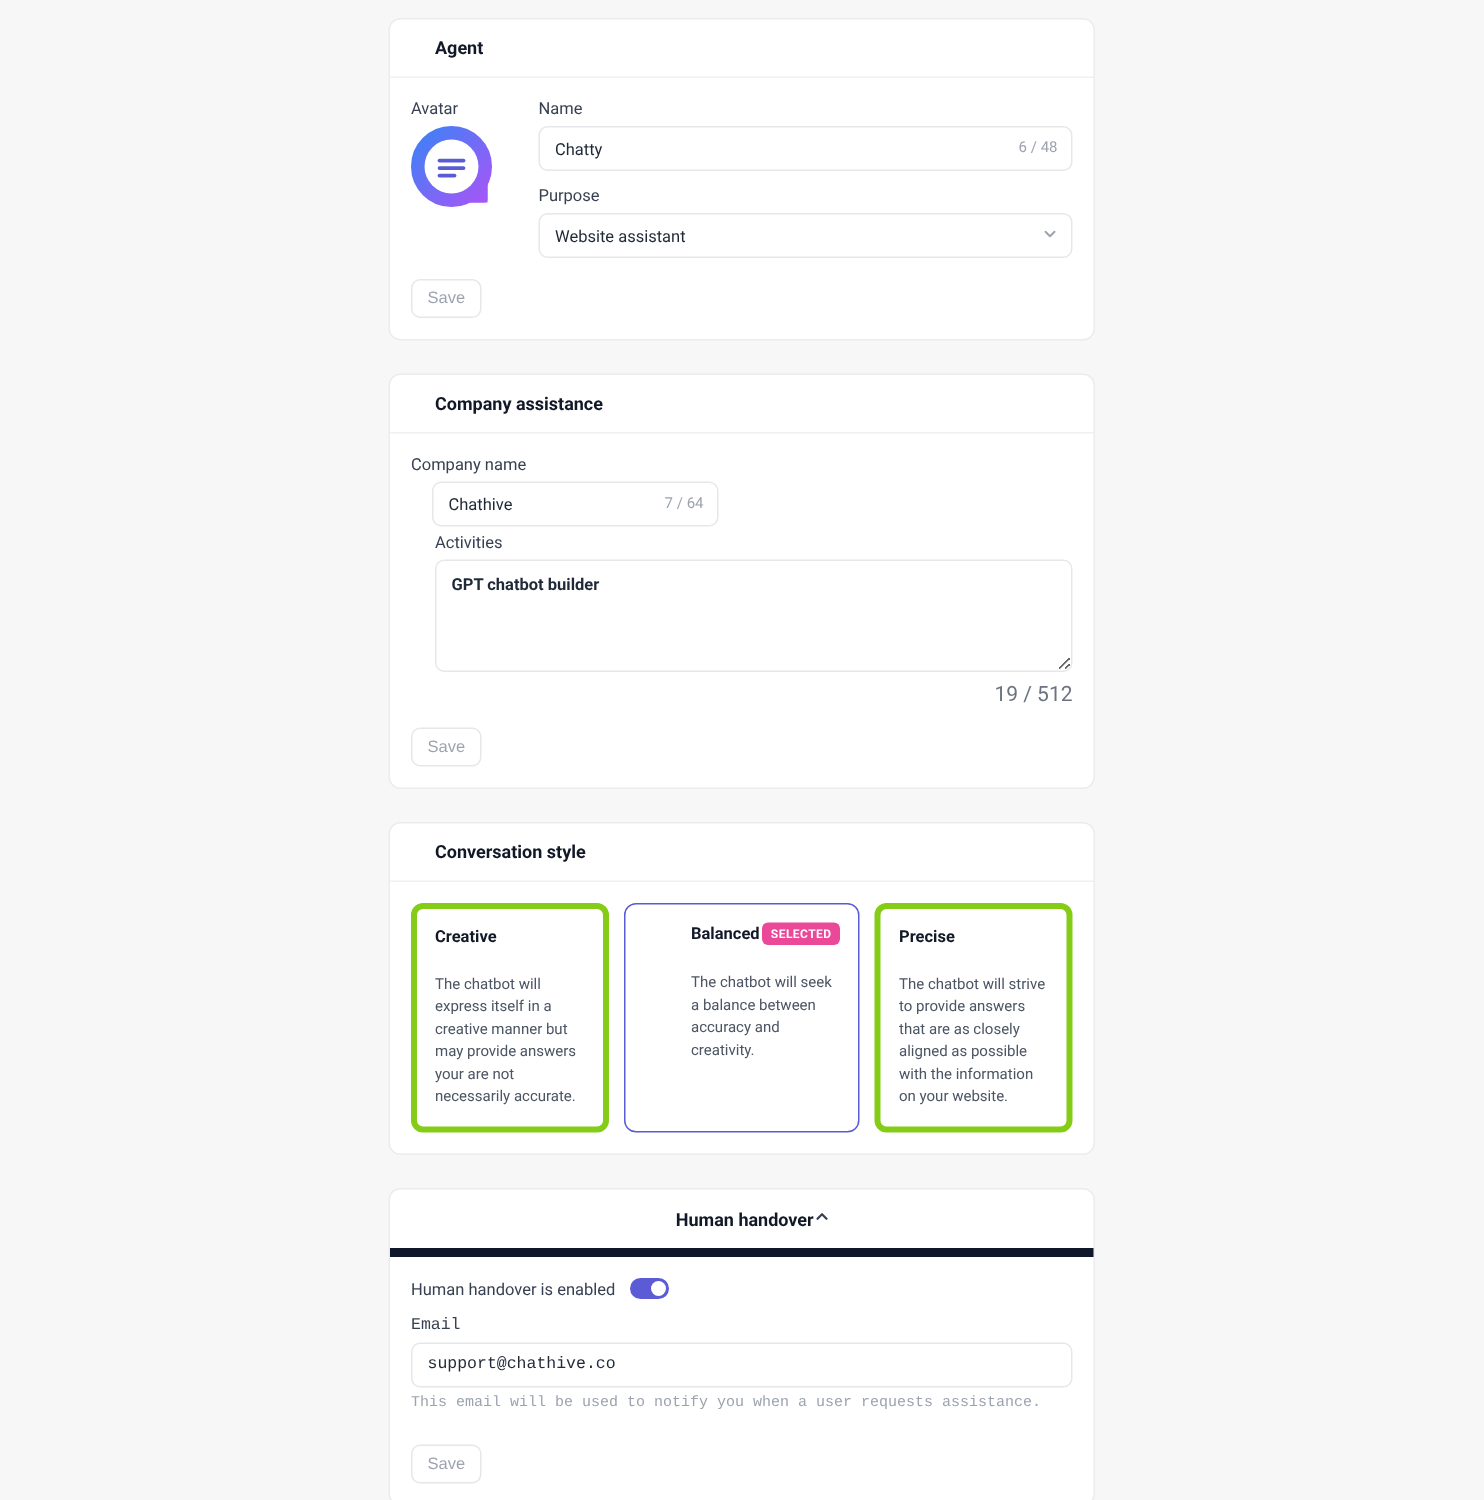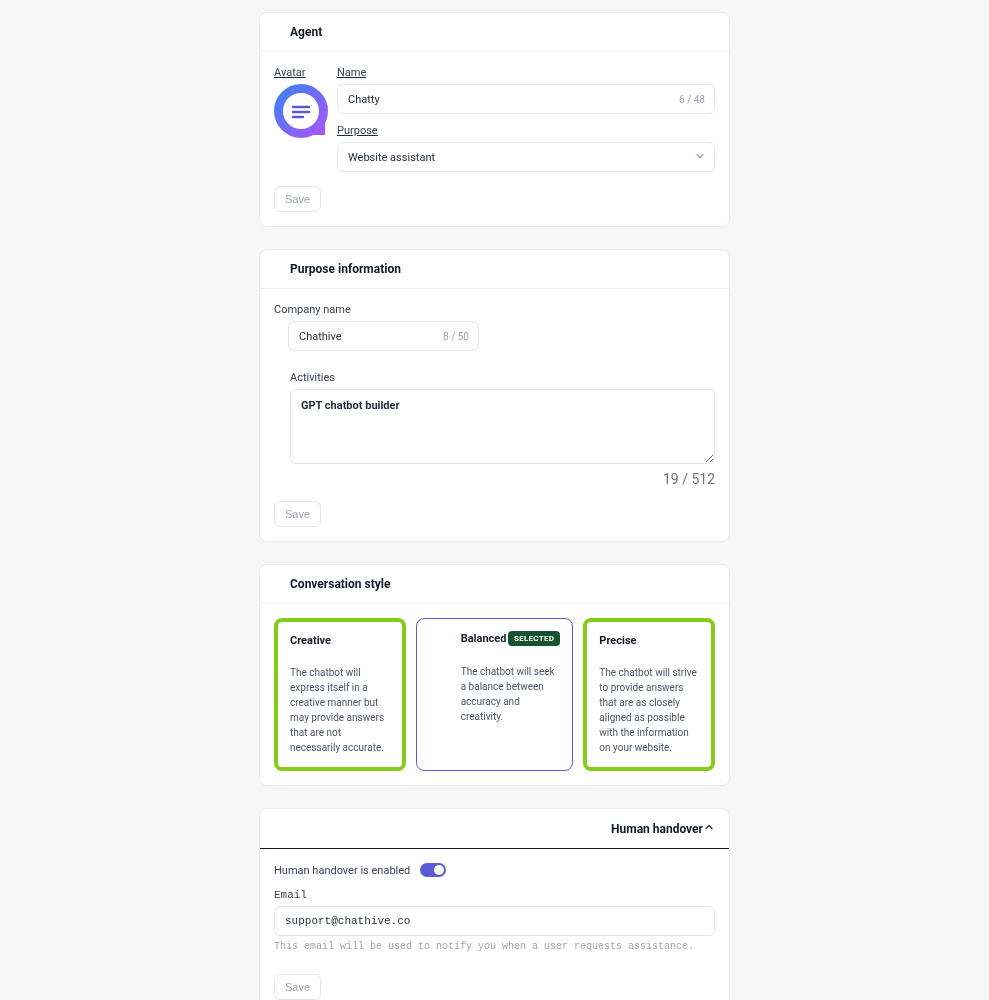--- a/index.html
+++ b/index.html
@@ -58,21 +58,21 @@
   .counter {
     position: absolute;
     right: 10px;
     top: 50%;
     transform: translateY(-50%);
     font-size: 10px;
     color: #9ca3af;
     pointer-events: none;
   }
   .input-wrap { position: relative; }
-  .row { display: flex; gap: 9px; text-decoration: underline; }
+  .row { display: flex; gap: 31px; }
   .avatar-box {
     width: 54px; height: 54px;
     display: flex; align-items: center; justify-content: center;
   }
   .save-btn {
     margin-top: 14px;
     border: 1px solid #e5e7eb;
     background: #fff;
     color: #9ca3af;
     font-size: 11px;
@@ -106,33 +106,33 @@
     font-size: 11px;
     font-weight: 700;
     color: #111827;
   }
   .style-desc {
     font-size: 10px;
     color: #4b5563;
     line-height: 1.5;
   }
   .badge {
-    background: #14532d;
+    background: #ec4899;
     color: #fff;
     font-size: 8px;
     font-weight: 700;
     letter-spacing: 0.3px;
     padding: 3px 6px;
     border-radius: 4px;
   }
   .section-header-collapsible {
     padding: 12px 14px;
-    border-bottom: 1px solid #0f172a;
+    border-bottom: 6px solid #0f172a;
     display: flex;
-    justify-content: flex-end;
+    justify-content: center;
     align-items: center;
   }
   .toggle-row { display: flex; align-items: center; gap: 10px; }
   .toggle {
     width: 26px; height: 14px;
     background: #5b5bd6;
     border-radius: 999px;
     position: relative;
     cursor: pointer;
   }
@@ -141,21 +141,21 @@
     top: 2px; right: 2px;
     width: 10px; height: 10px;
     background: #fff;
     border-radius: 50%;
   }
   .helper {
     font-size: 10px;
     color: #9ca3af;
     margin-top: 5px;
   }
-  .mt8 { margin-top: 20px; padding-left: 16px; }
+  .mt8 { margin-top: 4px; padding-left: 16px; }
   .mt12 { margin-top: 12px; font-family: Liberation Mono, monospace; }
 </style>
 </head>
 <body>
 
 <div class="page">
   <div class="stack">
 
     <div class="card">
       <div class="card-header">
@@ -205,48 +205,48 @@
               </div>
             </div>
           </div>
         </div>
         <button class="save-btn" disabled="">Save</button>
       </div>
     </div>
 
     <div class="card">
       <div class="card-header">
-        <div class="card-title">Purpose information</div>
+        <div class="card-title">Company assistance</div>
       </div>
       <div class="card-body">
         <span class="label">Company name</span>
         <div class="input-wrap" style="width:205px;padding-left:14px;">
           <input class="input" value="Chathive" style="">
-          <span class="counter">8 / 50</span>
+          <span class="counter">7 / 64</span>
         </div>
         <div class="mt8">
           <span class="label">Activities</span>
           <textarea class="textarea" rows="5" style="height: 75px; font-weight: bold;">GPT chatbot builder</textarea>
           <div class="textarea-counter">19 / 512</div>
         </div>
         <button class="save-btn" disabled="">Save</button>
       </div>
     </div>
 
     <div class="card">
       <div class="card-header">
         <div class="card-title">Conversation style</div>
       </div>
       <div class="card-body">
         <div class="styles-row">
           <div class="style-card">
             <div class="top">
               <span class="style-title">Creative</span>
             </div>
-            <div class="style-desc">The chatbot will express itself in a creative manner but may provide answers that are not necessarily accurate.</div>
+            <div class="style-desc">The chatbot will express itself in a creative manner but may provide answers your are not necessarily accurate.</div>
           </div>
           <div class="style-card selected">
             <div class="top">
               <span class="style-title">Balanced</span>
               <span class="badge">SELECTED</span>
             </div>
             <div class="style-desc">The chatbot will seek a balance between accuracy and creativity.</div>
           </div>
           <div class="style-card">
             <div class="top">

